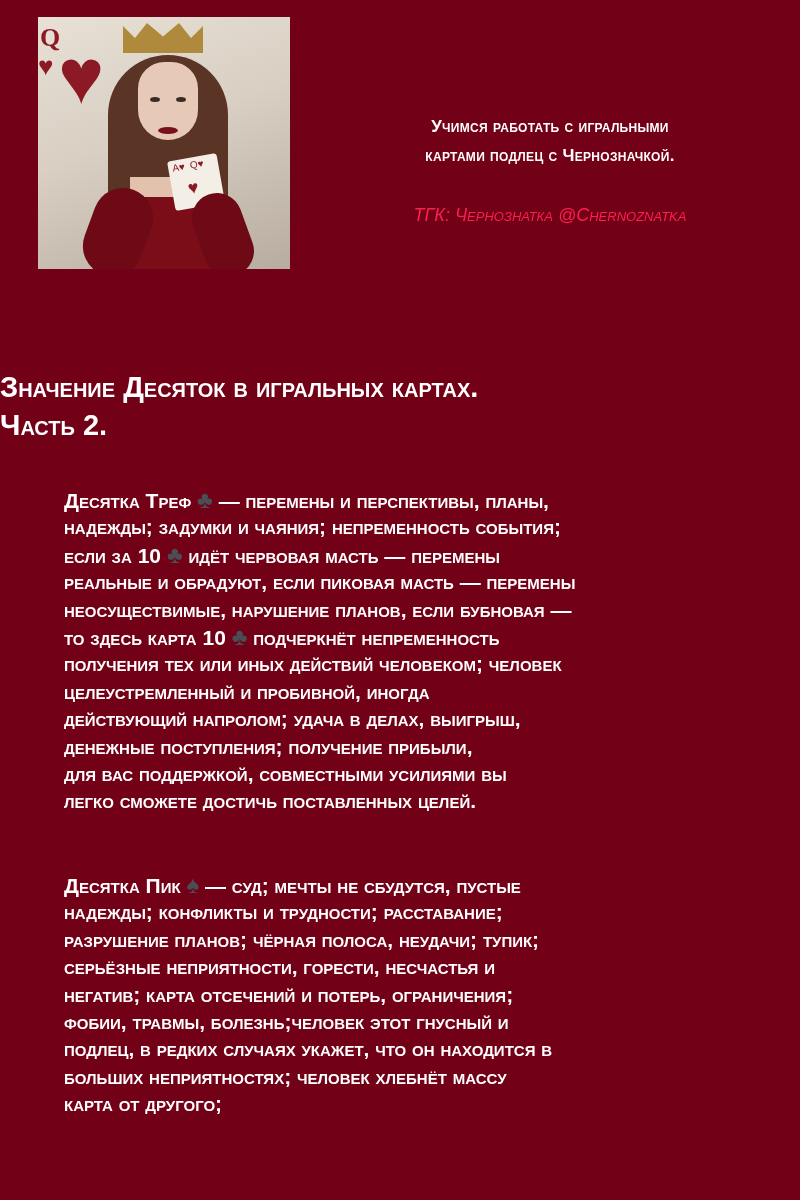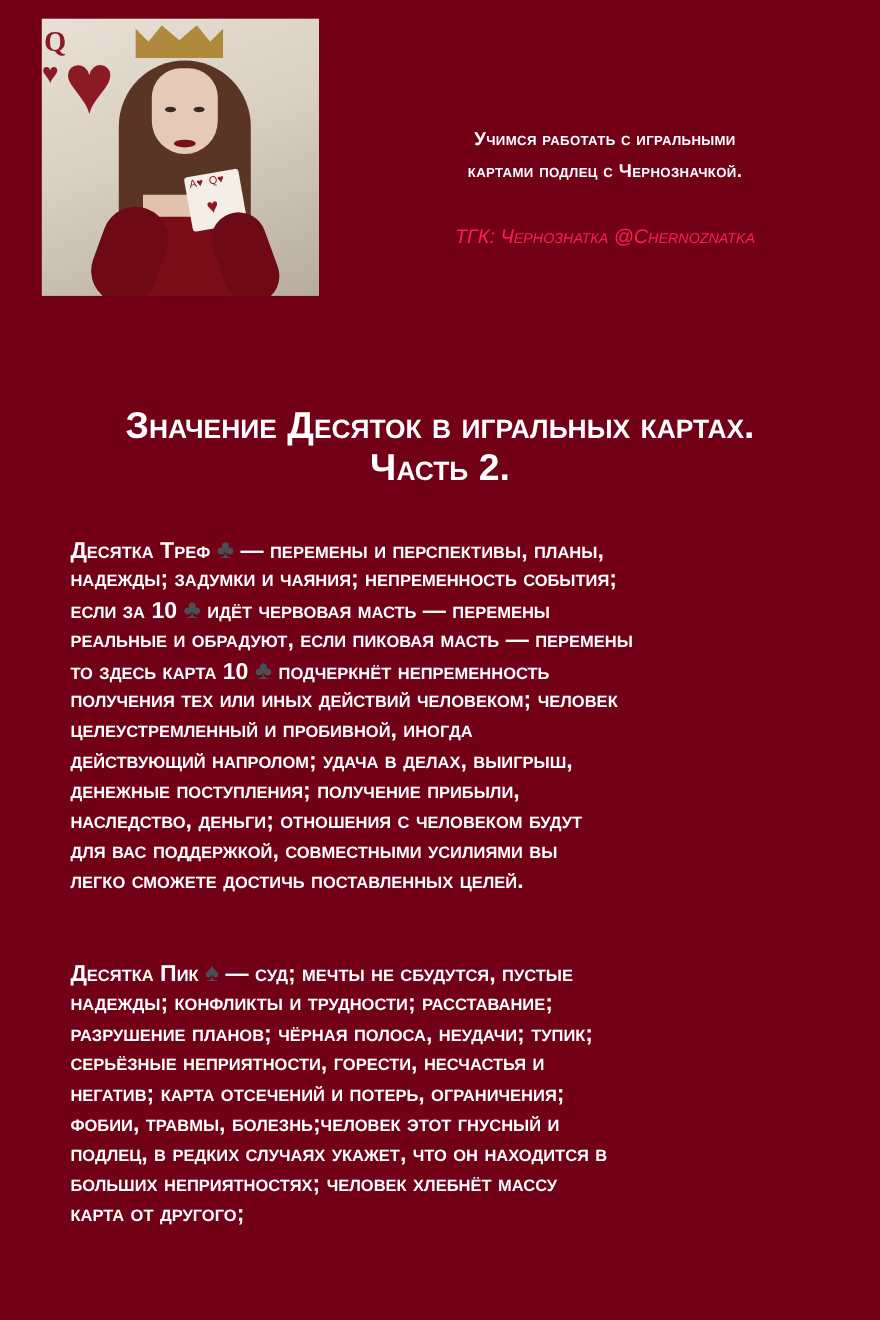--- a/index.html
+++ b/index.html
@@ -51,22 +51,22 @@
 
   .intro {
     position:absolute; left:300px; top:112px; width:500px; text-align:center;
     font-variant:small-caps; font-size:17px; line-height:29px; font-weight:bold; letter-spacing:0.3px;
   }
   .tgk {
     position:absolute; left:300px; top:205px; width:500px; text-align:center;
     font-variant:small-caps; font-size:18px; color:#ff1e4e;font-style:italic;
   }
   .title {
-    position:absolute; left:0; top:368px; width:800px; text-align:center;
-    font-variant:small-caps; font-size:34px; line-height:38px; font-weight:bold;
+    position:absolute; left:0; top:368px; width:800px; 
+    font-variant:small-caps; font-size:29px; line-height:38px; font-weight:bold;
   }
   .section {
     position:absolute; left:64px; width:690px;
     font-variant:small-caps; font-size:21px; line-height:27.4px; font-weight:bold;
   }
   .line { white-space:nowrap; display:block; height:27.4px; }
   .suit { color:#4b4f55; font-size:24px; font-variant:normal; }
 </style>
 </head>
 <body>
@@ -101,26 +101,26 @@
 <div class="title">
   <div>Значение Десяток в игральных картах.</div>
   <div>Часть 2.</div>
 </div>
 
 <div class="section" style="top:486px">
     <span class="line"><span>Десятка Треф </span><span class="suit">♣</span><span> — перемены и перспективы, планы,</span></span>
     <span class="line"><span>надежды; задумки и чаяния; непременность события;</span></span>
     <span class="line"><span>если за 10 </span><span class="suit">♣</span><span> идёт червовая  масть — перемены</span></span>
     <span class="line"><span>реальные и обрадуют, если пиковая масть — перемены</span></span>
+    <span class="line"><span>неосуществимые, нарушение планов, если бубновая —</span></span>
     <span class="line"><span>то здесь карта 10 </span><span class="suit">♣</span><span> подчеркнёт непременность</span></span>
     <span class="line"><span>получения тех или иных действий человеком; человек</span></span>
     <span class="line"><span>целеустремленный и пробивной, иногда</span></span>
     <span class="line"><span>действующий напролом; удача в делах, выигрыш,</span></span>
     <span class="line"><span>денежные поступления; получение прибыли,</span></span>
-    <span class="line"><span>наследство, деньги; отношения с человеком будут</span></span>
     <span class="line"><span>для вас поддержкой, совместными усилиями вы</span></span>
     <span class="line"><span>легко сможете достичь поставленных целей.</span></span>
   </div>
 <div class="section" style="top:871px">
     <span class="line"><span>Десятка Пик </span><span class="suit">♠</span><span> — суд; мечты не сбудутся, пустые</span></span>
     <span class="line"><span>надежды; конфликты и трудности; расставание;</span></span>
     <span class="line"><span>разрушение планов; чёрная полоса, неудачи; тупик;</span></span>
     <span class="line"><span>серьёзные неприятности, горести, несчастья и</span></span>
     <span class="line"><span>негатив; карта отсечений и потерь, ограничения;</span></span>
     <span class="line"><span>фобии, травмы, болезнь;человек этот гнусный и</span></span>

